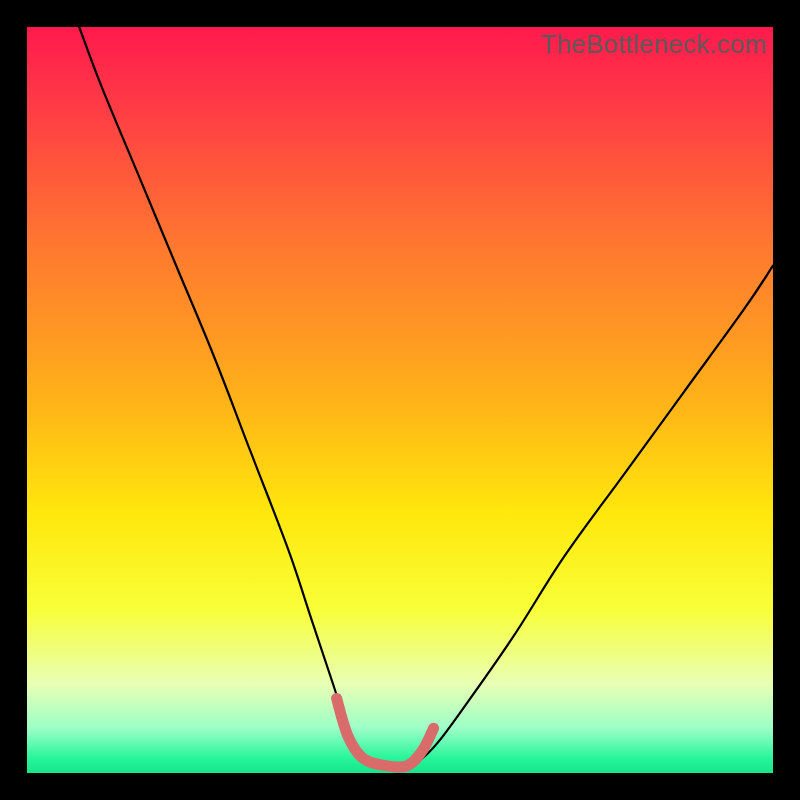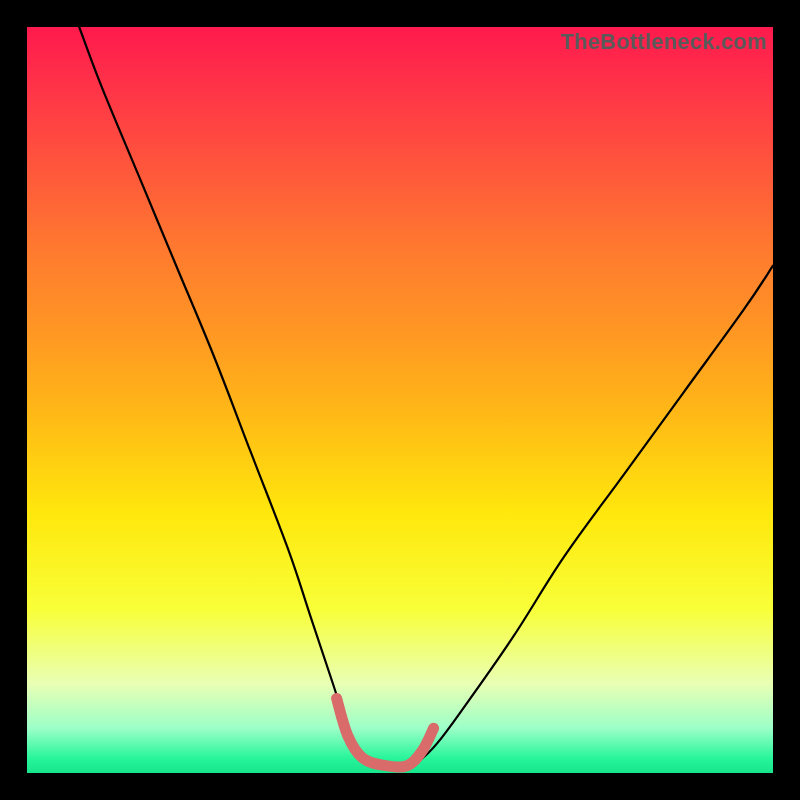--- a/index.html
+++ b/index.html
@@ -36,22 +36,22 @@
       #e9ffb4 88%,
       #9cffc8 94%,
       #28f59a 98%,
       #17e58c 100%
     );
   }
   .watermark {
     position: absolute;
     top: 2px;
     right: 6px;
-    font-size: 22px;
-    font-weight: 700;
+    font-size: 26px;
+    font-weight: 400;
     color: #5a5a5a;
     letter-spacing: 0.2px;
     user-select: none;
   }
   svg.curve {
     position: absolute;
     left: 0;
     top: 0;
     width: 746px;
     height: 746px;

